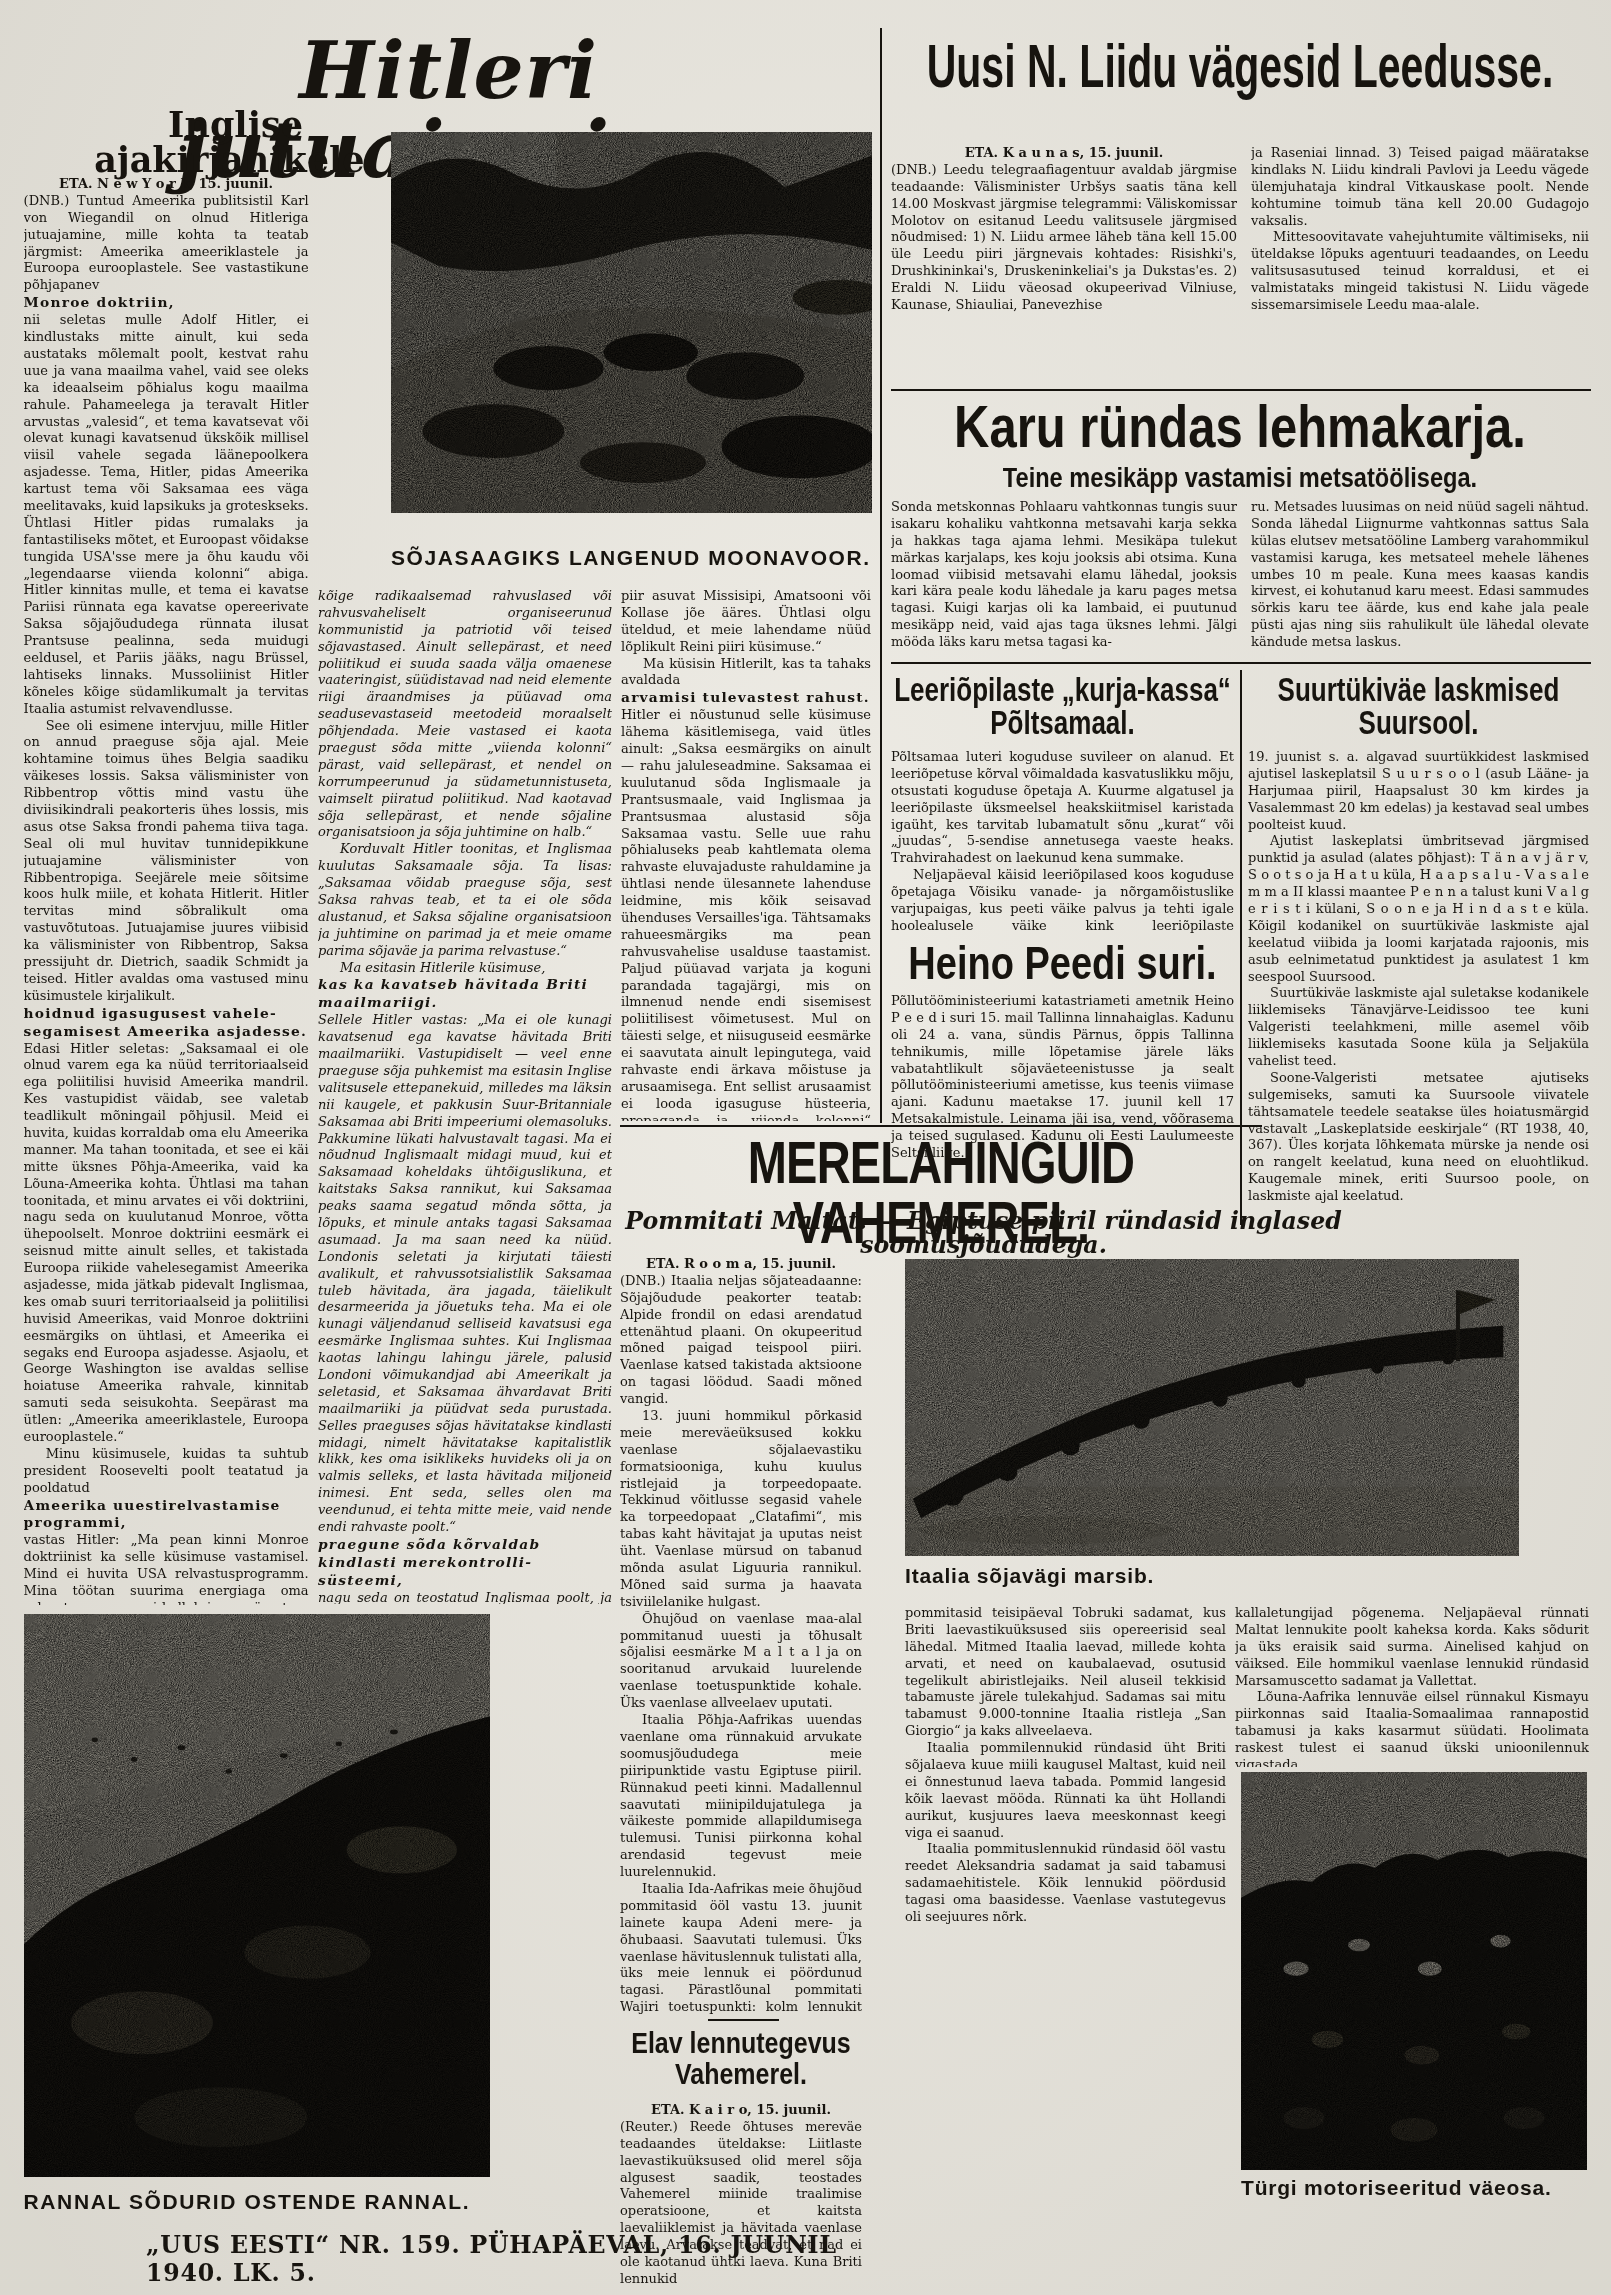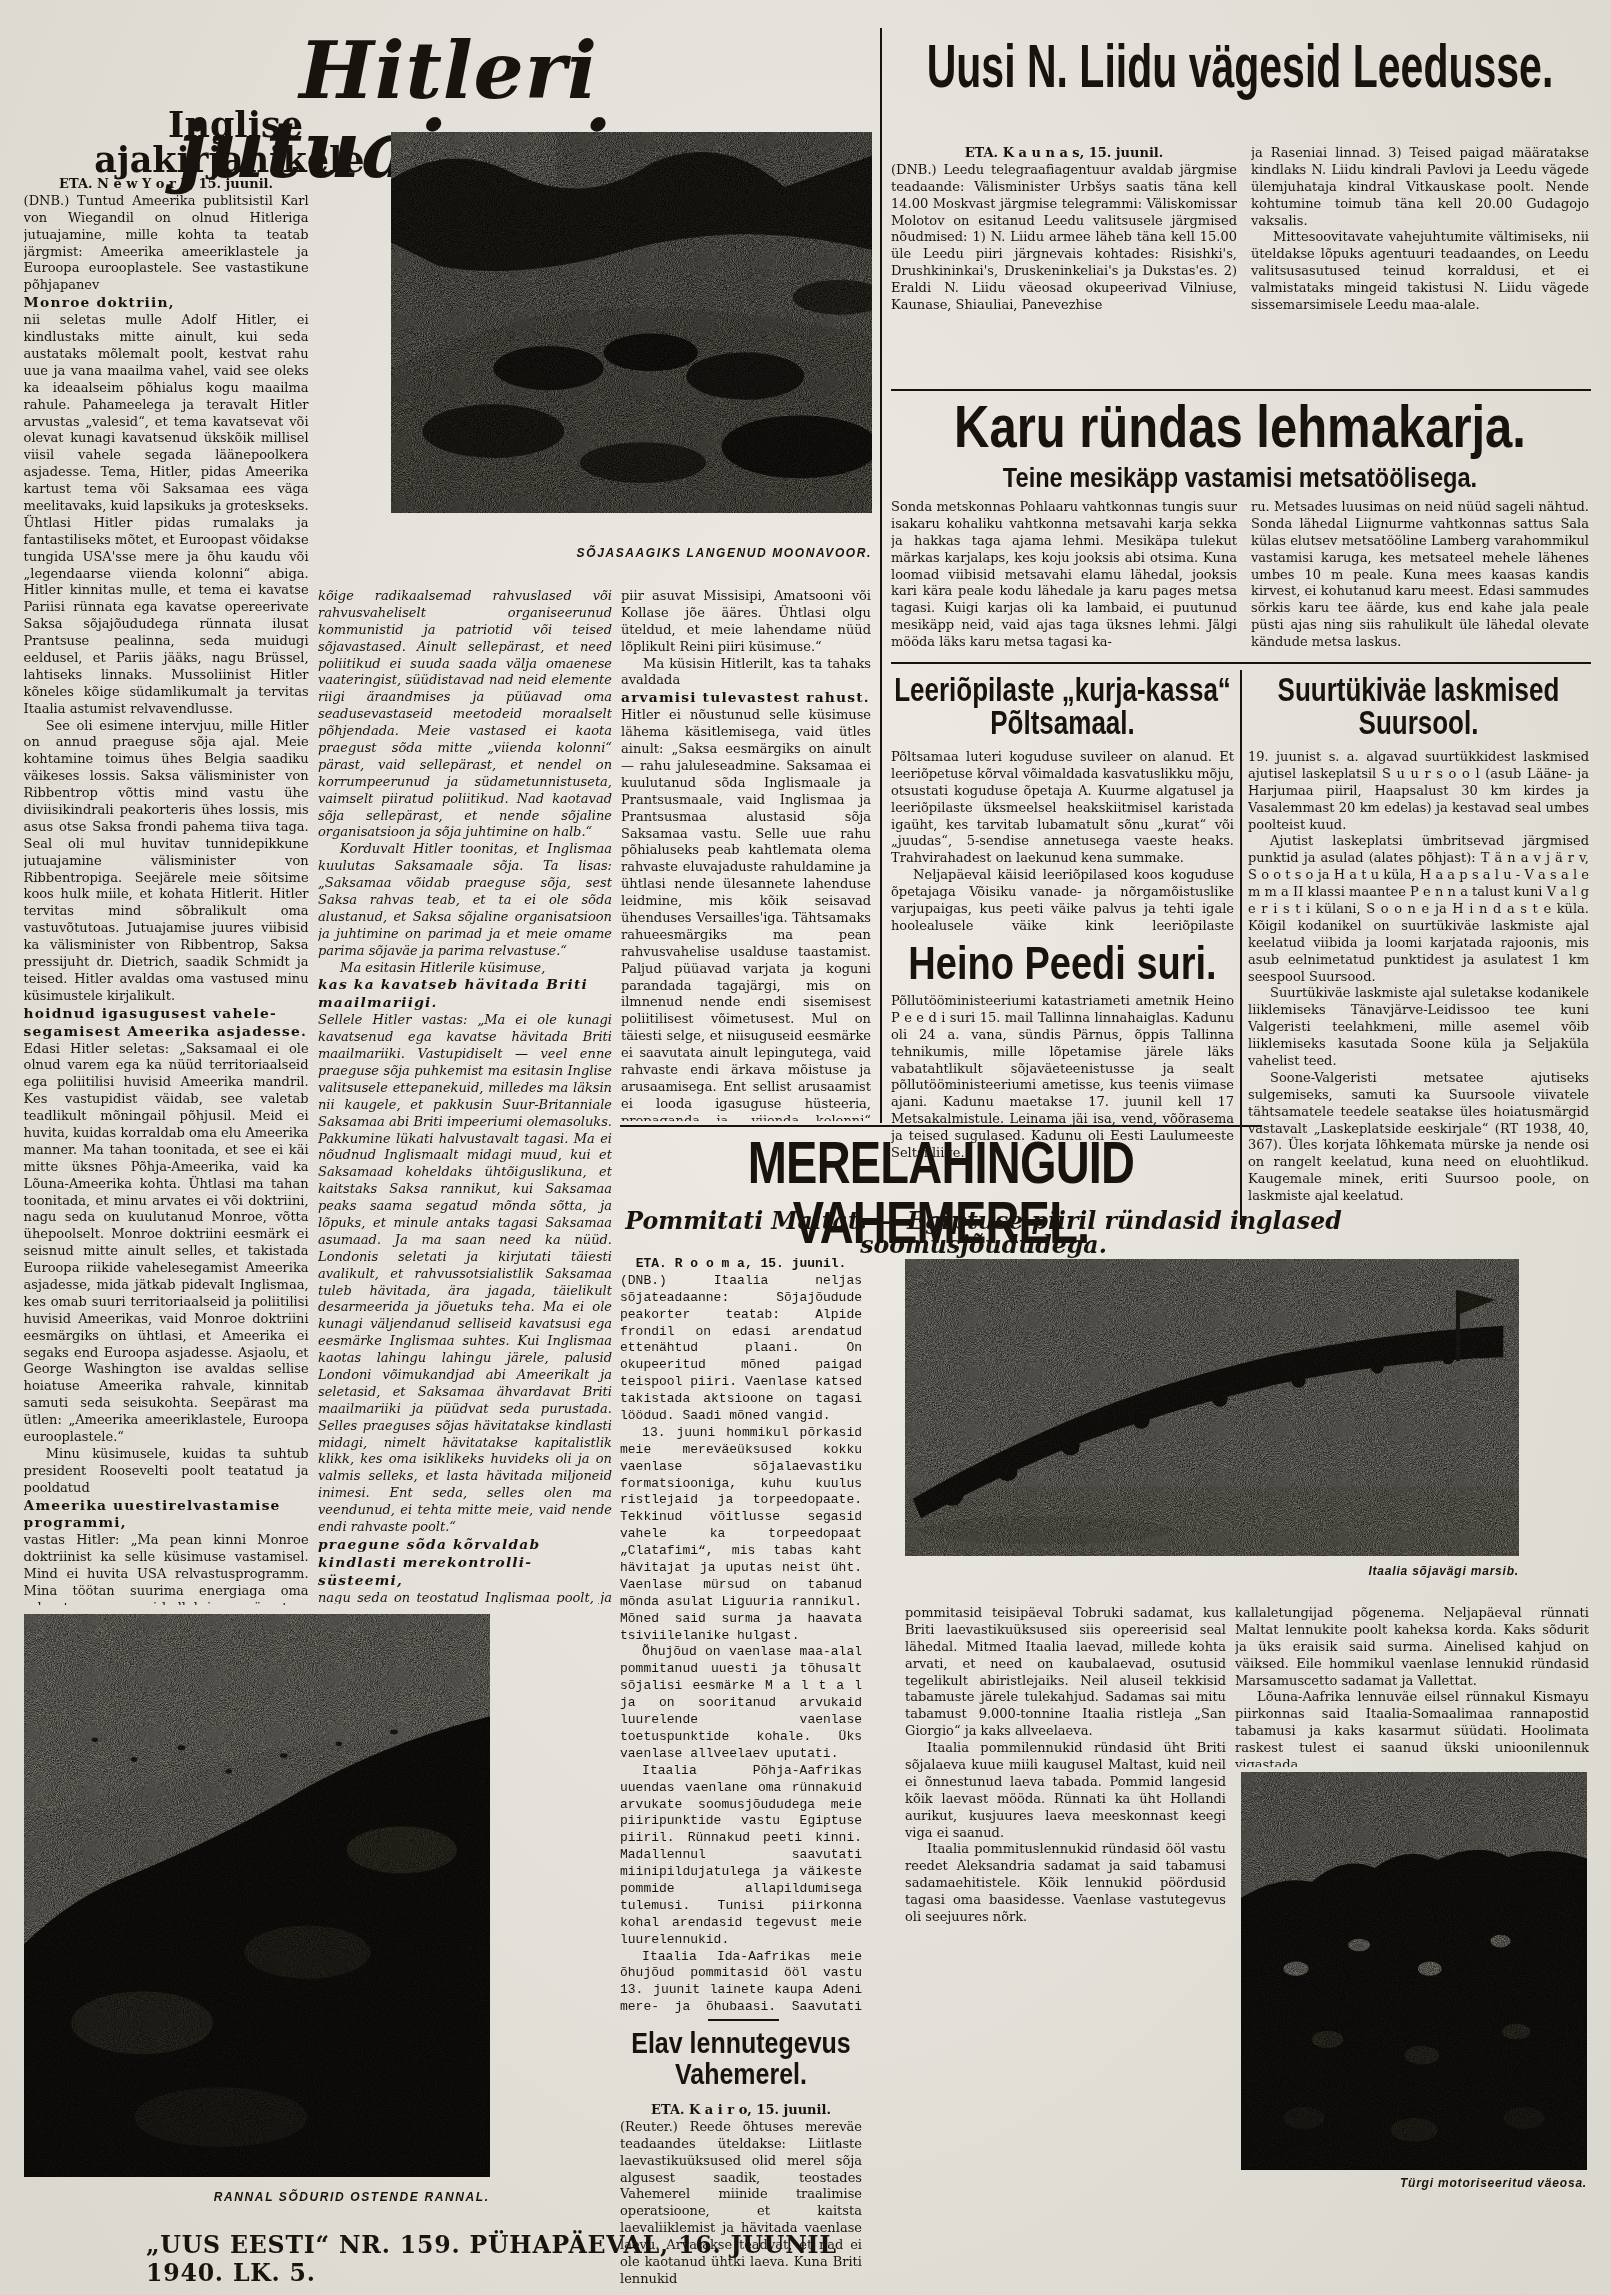--- a/index.html
+++ b/index.html
@@ -12,22 +12,22 @@
        font-size:79px;text-align:center;letter-spacing:0.8px;line-height:1;}
   .hl1sub{font-family:"DejaVu Serif",serif;font-weight:bold;font-size:35px;text-align:center;line-height:1;}
   .gothic{font-family:"Liberation Sans",sans-serif;font-weight:bold;text-align:center;
           transform-origin:50% 0;line-height:1.02;}
   .col{font-size:13px;line-height:1.3;text-align:justify;overflow:hidden;}
   .col p{margin:0;text-indent:1.7em;}
   .col p.first{text-indent:0;}
   .dl{text-align:center;font-weight:bold;text-indent:0 !important;margin:0 0 2.4px 0;}
   .sh{text-align:left;font-weight:bold;text-indent:0 !important;margin:10.2px 0 7.9px 0;
       font-size:13.8px;letter-spacing:1.2px;line-height:1.3;}
-  .cap{font-family:"Liberation Sans",sans-serif;font-weight:bold;text-align:right;
-       letter-spacing:1.6px;font-size:12px;font-style:italic;}
+  .cap{font-family:"Liberation Sans",sans-serif;font-weight:bold;text-align:left;
+       letter-spacing:1.6px;font-size:21px;}
   .mere-sub{font-family:"DejaVu Serif",serif;font-style:italic;font-weight:bold;
             font-size:23.6px;text-align:center;line-height:1;}
   .photo{background:#b9b4a6;overflow:hidden;box-shadow:0 0 0 0.8px rgba(23,20,15,.35) inset;}
   .photo svg{display:block;width:100%;height:100%;}
   .rh,.rv{background:#17140f;}
   .footer{font-family:"DejaVu Serif",serif;font-weight:bold;font-size:23.6px;letter-spacing:0.8px;}
 </style>
 </head>
 <body>
 
@@ -161,21 +161,21 @@
     <p class="first">19. juunist s. a. algavad suurtükkidest laskmised ajutisel laskeplatsil S u u r s o o l (asub Lääne- ja Harjumaa piiril, Haapsalust 30 km kirdes ja Vasalemmast 20 km edelas) ja kestavad seal umbes poolteist kuud.</p>
     <p>Ajutist laskeplatsi ümbritsevad järgmised punktid ja asulad (alates põhjast): T ä n a v j ä r v, S o o t s o ja H a t u küla, H a a p s a l u - V a s a l e m m a II klassi maantee P e n n a talust kuni V a l g e r i s t i külani, S o o n e ja H i n d a s t e küla. Kõigil kodanikel on suurtükiväe laskmiste ajal keelatud viibida ja loomi karjatada rajoonis, mis asub eelnimetatud punktidest ja asulatest 1 km seespool Suursood.</p>
     <p>Suurtükiväe laskmiste ajal suletakse kodanikele liiklemiseks Tänavjärve-Leidissoo tee kuni Valgeristi teelahkmeni, mille asemel võib liiklemiseks kasutada Soone küla ja Seljaküla vahelist teed.</p>
     <p>Soone-Valgeristi metsatee ajutiseks sulgemiseks, samuti ka Suursoole viivatele tähtsamatele teedele seatakse üles hoiatusmärgid vastavalt „Laskeplatside eeskirjale“ (RT 1938, 40, 367). Üles korjata lõhkemata mürske ja nende osi on rangelt keelatud, kuna need on eluohtlikud. Kaugemale minek, eriti Suursoo poole, on laskmiste ajal keelatud.</p>
   </div>
 
   <div class="abs rh" style="left:620px;top:1125px;width:642px;height:2.4px;"></div>
   <div class="abs gothic" style="left:620px;top:1133px;width:642px;font-size:47px;letter-spacing:-0.8px;transform:scaleY(1.25);">MERELAHINGUID VAHEMEREL.</div>
   <div class="abs mere-sub" style="left:551px;top:1210px;width:865px;">Pommitati Maltat. — Egiptuse piiril ründasid inglased soomusjõududega.</div>
 
-  <div class="abs col" style="left:620px;top:1256px;width:242px;height:758px;font-family:Liberation Mono, monospace;">
+  <div class="abs col" style="left:620px;top:1256px;width:242px;height:758px;">
     <p class="dl">ETA. R o o m a, 15. juunil.</p>
     <p class="first">(DNB.) Itaalia neljas sõjateadaanne: Sõjajõudude peakorter teatab: Alpide frondil on edasi arendatud ettenähtud plaani. On okupeeritud mõned paigad teispool piiri. Vaenlase katsed takistada aktsioone on tagasi löödud. Saadi mõned vangid.</p>
     <p>13. juuni hommikul põrkasid meie mereväeüksused kokku vaenlase sõjalaevastiku formatsiooniga, kuhu kuulus ristlejaid ja torpeedopaate. Tekkinud võitlusse segasid vahele ka torpeedopaat „Clatafimi“, mis tabas kaht hävitajat ja uputas neist üht. Vaenlase mürsud on tabanud mõnda asulat Liguuria rannikul. Mõned said surma ja haavata tsiviilelanike hulgast.</p>
     <p>Õhujõud on vaenlase maa-alal pommitanud uuesti ja tõhusalt sõjalisi eesmärke M a l t a l ja on sooritanud arvukaid luurelende vaenlase toetuspunktide kohale. Üks vaenlase allveelaev uputati.</p>
     <p>Itaalia Põhja-Aafrikas uuendas vaenlane oma rünnakuid arvukate soomusjõududega meie piiripunktide vastu Egiptuse piiril. Rünnakud peeti kinni. Madallennul saavutati miinipildujatulega ja väikeste pommide allapildumisega tulemusi. Tunisi piirkonna kohal arendasid tegevust meie luurelennukid.</p>
     <p>Itaalia Ida-Aafrikas meie õhujõud pommitasid ööl vastu 13. juunit lainete kaupa Adeni mere- ja õhubaasi. Saavutati tulemusi. Üks vaenlase hävituslennuk tulistati alla, üks meie lennuk ei pöördunud tagasi. Pärastlõunal pommitati Wajiri toetuspunkti: kolm lennukit hävitati maapinnal. Inglased pommitasid Gobueini asulat ja Assabi lennusadamat, tekitamata sõjalisi kahjusid.</p>
 
   </div>
 
   <div class="abs photo" style="left:905px;top:1259px;width:614px;height:297px;">

